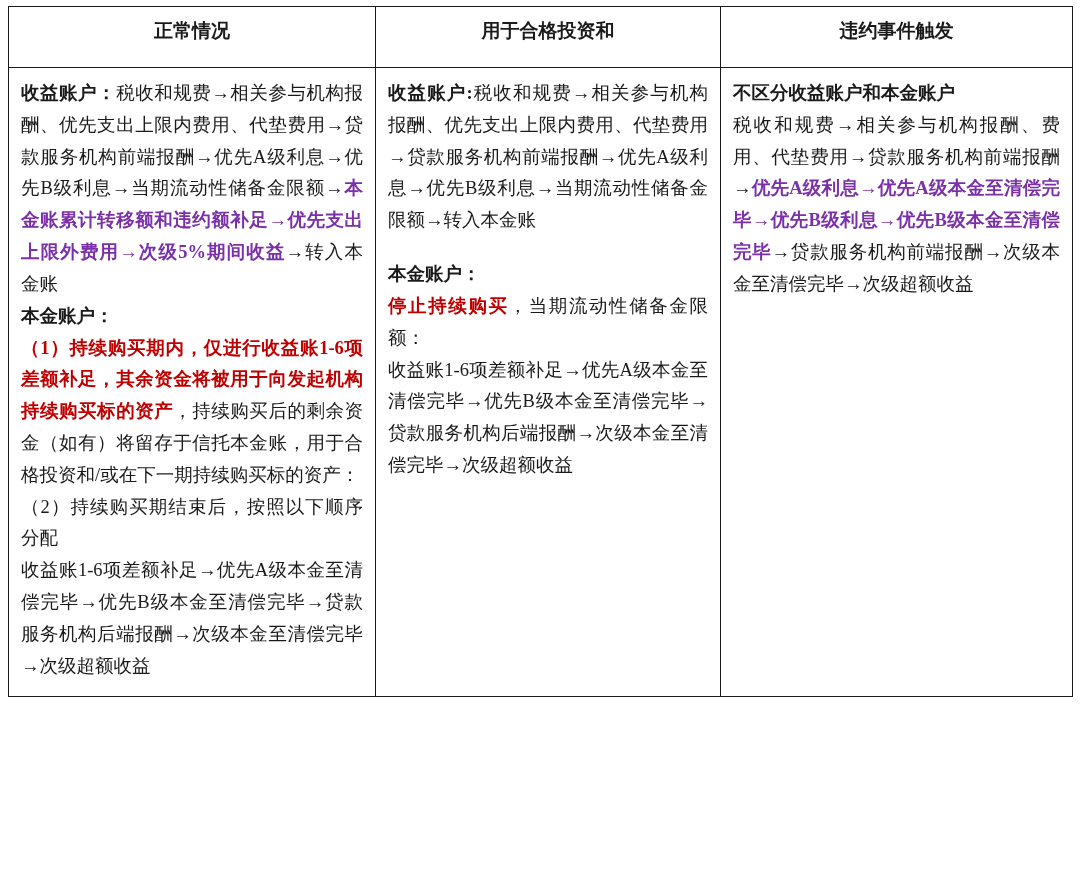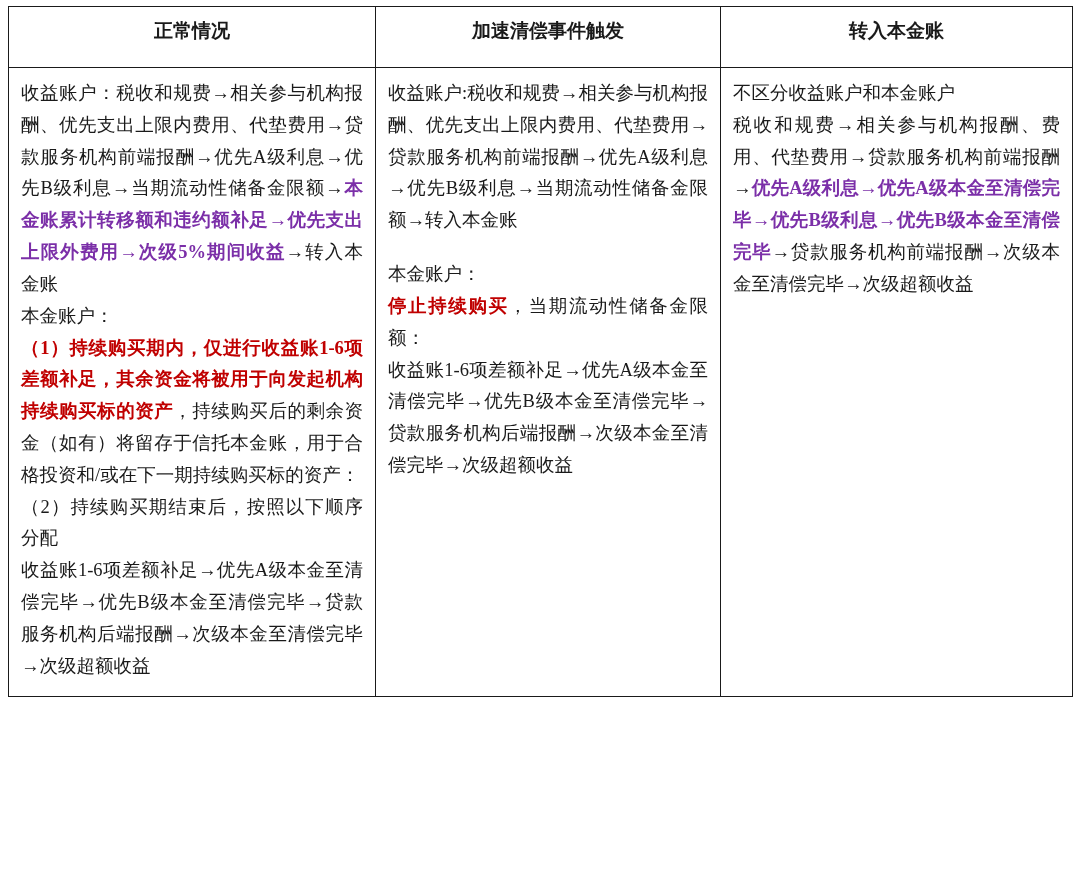--- a/index.html
+++ b/index.html
@@ -49,41 +49,41 @@
   }
   .cell-body p {
     margin: 0;
   }
   .cell-body p + p {
     margin-top: 0;
   }
   .gap {
     height: 22px;
   }
-  .b { font-weight: normal; }
+  .b { font-weight: bold; }
   .purple { color: #7b2fa8; font-weight: bold; }
   .red { color: #c00000; font-weight: bold; margin-top: 32px; }
   .plain { font-weight: normal; color: #1a1a1a; margin-top: 20px; }
   .hdr-row th { height: 34px; }
 </style>
 </head>
 <body>
 
 <div class="sheet">
   <table class="waterfall">
     <colgroup>
       <col class="c1">
       <col class="c2">
       <col class="c3">
     </colgroup>
     <thead>
       <tr class="hdr-row">
         <th>正常情况</th>
-        <th>加速清偿事件触发</th>
-        <th>转入本金账</th>
+        <th>用于合格投资和</th>
+        <th>违约事件触发</th>
       </tr>
     </thead>
     <tbody>
       <tr>
 
         <td>
           <div class="cell-body">
             <p>
               <span class="b">收益账户：</span><span class="plain">税收和规费→相关参与机构报酬、优先支出上限内费用、代垫费用→贷款服务机构前端报酬→优先A级利息→优先B级利息→当期流动性储备金限额→</span><span class="purple">本金账累计转移额和违约额补足→优先支出上限外费用→次级5%期间收益</span><span class="plain">→转入本金账</span>
             </p>

